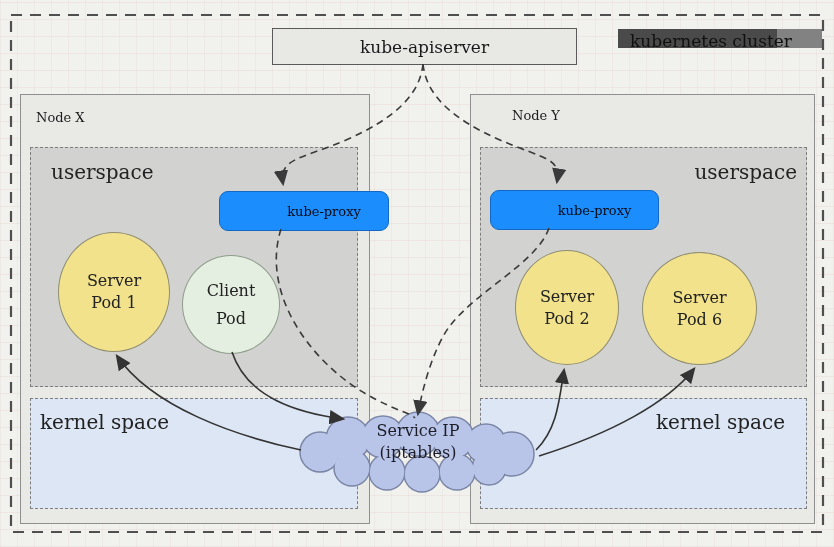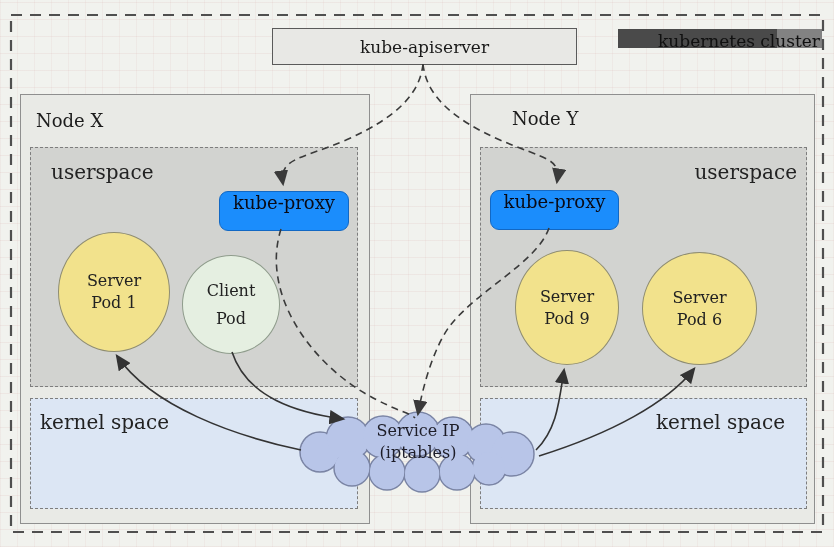--- a/index.html
+++ b/index.html
@@ -9,37 +9,37 @@
     background-image:
       repeating-linear-gradient(0deg, rgba(200,130,130,0.10) 0 1px, transparent 1px 17px),
       repeating-linear-gradient(90deg, rgba(200,130,130,0.08) 0 1px, transparent 1px 17px);
     font-family:"DejaVu Serif","Liberation Serif",serif;
     color:#1c1c1c;
   }
   .abs{position:absolute;}
   .node{
     background:#e9eae6;border:1px solid #8f8f8f;
   }
-  .node-label{font-size:18px;color:#1c1c1c;}
+  .node-label{font-size:13px;color:#1c1c1c;}
   .userspace{
     background:#d2d3d0;border:1px dashed #7d7d7d;
   }
   .kernel{
     background:#dce6f4;border:1px dashed #7d7d7d;
   }
   .region-label{font-size:20px;color:#222;}
   .apiserver{
     background:#e8e8e5;border:1px solid #5a5a5a;
     display:flex;align-items:center;justify-content:center;
     font-size:17px;color:#1a1a1a;
   }
   .proxy{
     background:#1b8dfc;border:1px solid #1268c4;border-radius:9px;
-    display:flex;align-items:flex-start;justify-content:center;
-    font-size:18px;color:#0a0a14;
+    display:flex;align-items:center;justify-content:center;
+    font-size:13px;color:#0a0a14;padding-left:40px;
   }
   .pod{
     border-radius:50%;
     display:flex;flex-direction:column;align-items:center;justify-content:center;
     font-size:16px;line-height:1.35;color:#222;text-align:center;
   }
   .pod.server{background:#f2e28c;border:1px solid #8f8d72;}
   .pod.client{background:#e5efe1;border:1px solid #8f9c8c;gap:6px;}
   .cluster-bar-dark{background:#4a4a4a;}
   .cluster-bar-light{background:#828282;}
@@ -55,21 +55,21 @@
 <body>
 
 <div class="canvas">
 
   <div class="abs apiserver" style="left:272px;top:28px;width:303px;height:35px;">
     <span>kube-apiserver</span>
   </div>
 
   <div class="abs cluster-bar-dark" style="left:618px;top:29px;width:159px;height:19px;"></div>
   <div class="abs cluster-bar-light" style="left:777px;top:29px;width:45px;height:19px;"></div>
-  <div class="abs cluster-label" style="left:640px;top:31px;width:180px;text-align:right;">kubernetes cluster</div>
+  <div class="abs cluster-label" style="left:612px;top:31px;width:180px;text-align:right;">kubernetes cluster</div>
 
   <div class="abs node" style="left:20px;top:94px;width:348px;height:428px;"></div>
   <div class="abs node-label" style="left:36px;top:110px;">Node X</div>
 
   <div class="abs userspace" style="left:30px;top:147px;width:326px;height:238px;"></div>
   <div class="abs region-label" style="left:51px;top:160px;">userspace</div>
 
   <div class="abs proxy" style="left:219px;top:191px;width:128px;height:38px;">
     <span>kube-proxy</span>
   </div>
@@ -91,21 +91,21 @@
 
   <div class="abs userspace" style="left:480px;top:147px;width:325px;height:238px;"></div>
   <div class="abs region-label" style="left:647px;top:160px;width:150px;text-align:right;">userspace</div>
 
   <div class="abs proxy" style="left:490px;top:190px;width:127px;height:38px;">
     <span>kube-proxy</span>
   </div>
 
   <div class="abs pod server" style="left:515px;top:250px;width:102px;height:113px;">
     <span>Server</span>
-    <span>Pod 9</span>
+    <span>Pod 2</span>
   </div>
   <div class="abs pod server" style="left:642px;top:252px;width:113px;height:111px;">
     <span>Server</span>
     <span>Pod 6</span>
   </div>
 
   <div class="abs kernel" style="left:480px;top:398px;width:325px;height:109px;"></div>
   <div class="abs region-label" style="left:635px;top:410px;width:150px;text-align:right;">kernel space</div>
 
   <svg class="overlay" width="834" height="547" viewBox="0 0 834 547">

